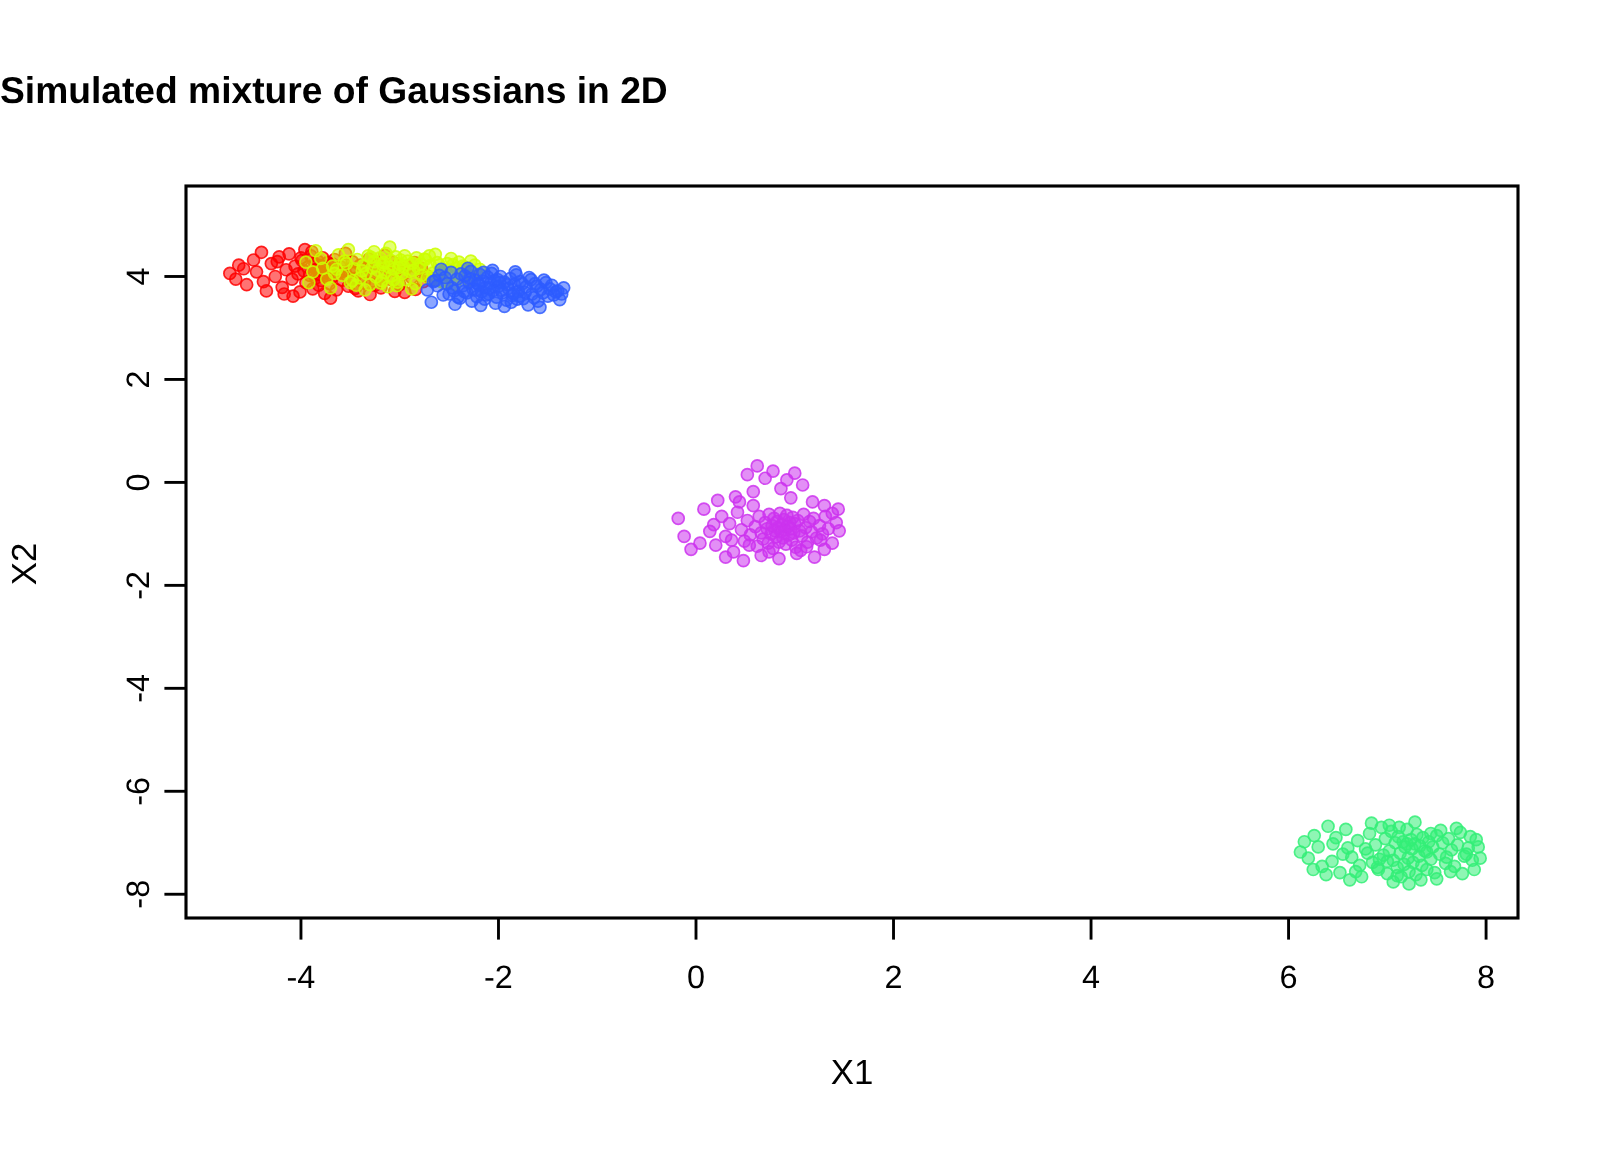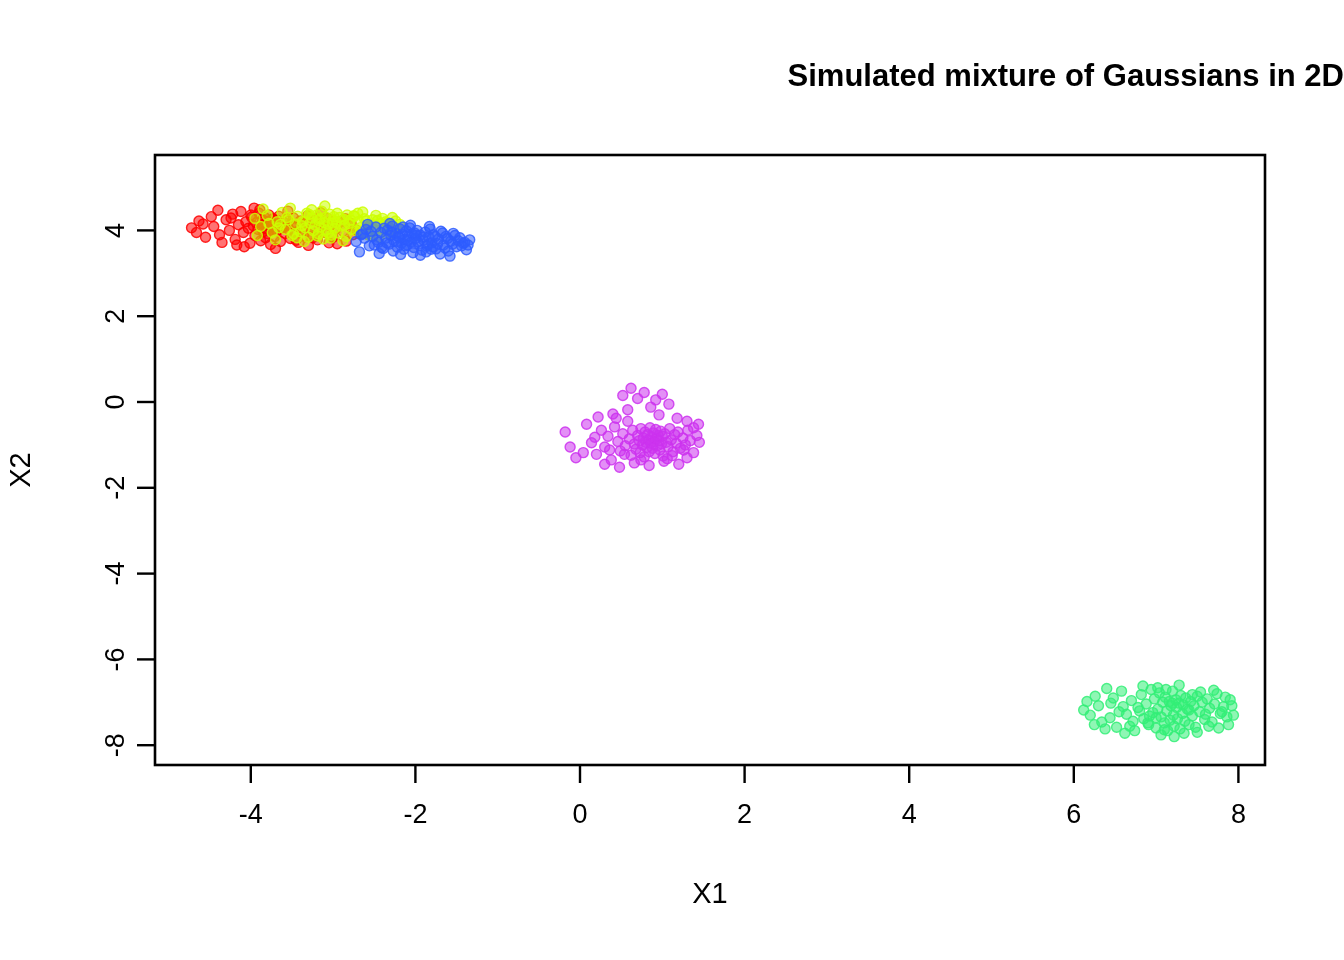--- a/index.html
+++ b/index.html
@@ -19,21 +19,21 @@
     position: relative;
     width: 1344px;
     height: 960px;
     background: #ffffff;
   }
   #plot-title {
     position: absolute;
     left: 0;
     top: 58px;
     width: 1344px;
-    text-align: right;
+    text-align: left;
     font-size: 31px;
     font-weight: bold;
     font-family: "Liberation Sans", sans-serif;
     letter-spacing: 0px;
     color: #000000;
     white-space: nowrap;
   }
   #plot-svg {
     position: absolute;
     left: 0;

